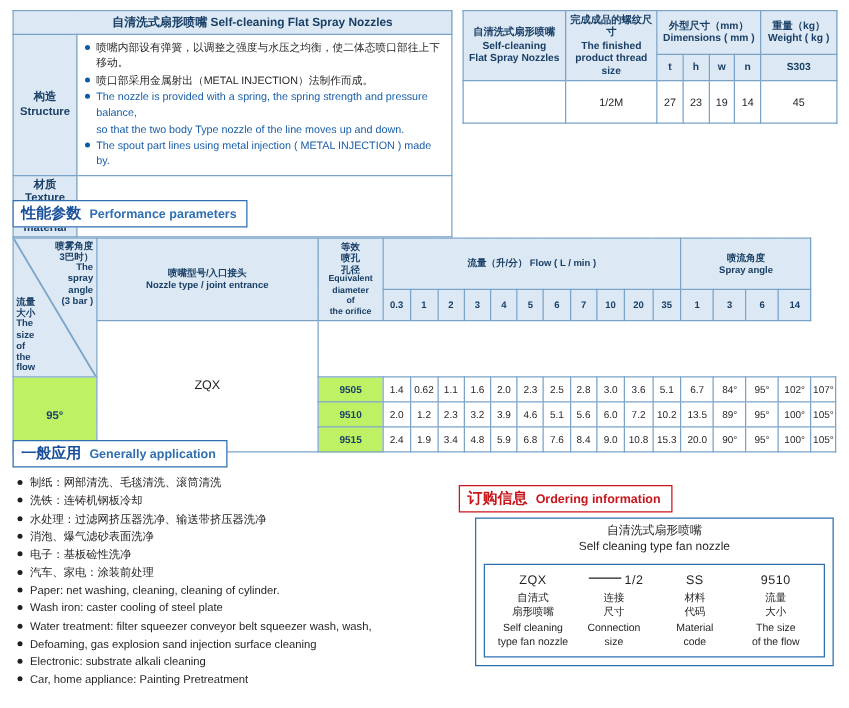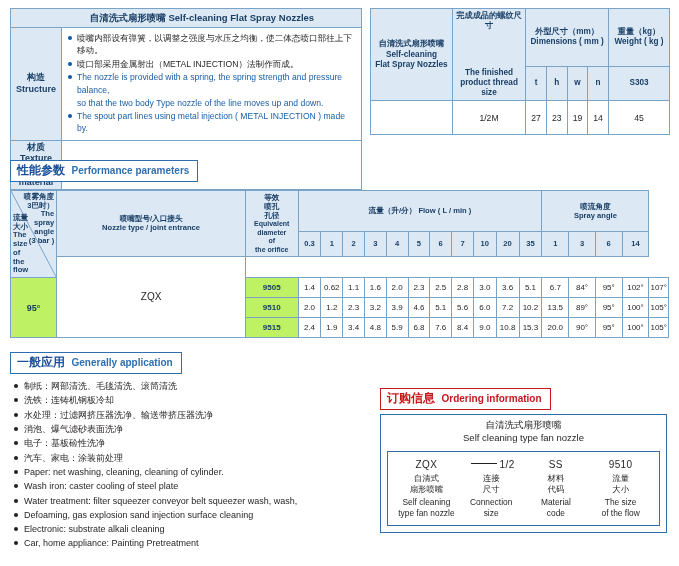--- a/index.html
+++ b/index.html
@@ -42,21 +42,21 @@
   .sec-en{color:#2f6fb0;font-weight:bold;font-size:10px;margin-left:4px;}
   .sec-cn.red{color:#c8161d;}
   .sec-en.red{color:#c8161d;}
 
   
   .perf{position:absolute;left:10px;top:190px;width:659px;}
   .perf table{width:659px;font-size:7.6px;}
   .perf th{background:#dce9f5;color:#1a3f66;font-weight:bold;text-align:center;line-height:1.2;padding:2px 1px;}
   .perf td{text-align:center;padding:2px 1px;font-size:8px;}
   .perf .rowlbl{background:#bef264;font-weight:bold;color:#1a3f66;}
-  .perf .diag{position:relative;height:86px;width:46px;padding:0;margin-top:44px;}
+  .perf .diag{position:relative;height:86px;width:46px;padding:12px;margin-top:44px;}
   .perf .diag .line{position:absolute;left:0;top:0;width:100%;height:100%;}
   .perf .diag .t1{position:absolute;right:2px;top:2px;text-align:right;line-height:1.15;}
   .perf .diag .t2{position:absolute;left:2px;bottom:2px;text-align:left;line-height:1.15;}
 
   
   .appl{position:absolute;left:14px;top:380px;width:360px;line-height:1.48;font-size:9px;}
   .appl .li{position:relative;padding-left:10px;margin-bottom:1px;}
   .appl .li:before{content:"";position:absolute;left:0;top:4px;width:4px;height:4px;border-radius:50%;background:#231f20;}
   .appl .li.en{color:#231f20;}
 
@@ -110,21 +110,21 @@
     <table>
       <tbody>
           <tr>
         <td rowspan="2" class="tr-h" style="width:86px;">
           <div>自清洗式扇形喷嘴</div>
           <div style="white-space:pre-line;">Self-cleaning
 Flat Spray Nozzles</div>
         </td>
         <td rowspan="2" class="tr-h" style="width:76px;">
           <div>完成成品的螺纹尺寸</div>
-          <div style="white-space:pre-line;margin-top:36px;">The finished
+          <div style="white-space:pre-line;">The finished
 product thread size</div>
         </td>
         <td colspan="4" class="tr-h">
           <div>外型尺寸（mm）</div>
           <div>Dimensions ( mm )</div>
         </td>
         <td class="tr-h" style="width:62px;margin-top:38px;">
           <div>重量（kg）</div>
           <div>Weight ( kg )</div>
         </td>
@@ -305,21 +305,21 @@
     <div class="li">电子：基板硷性洗净</div>
     <div class="li">汽车、家电：涂装前处理</div>
     <div class="li en">Paper: net washing, cleaning, cleaning of cylinder.</div>
     <div class="li en">Wash iron: caster cooling of steel plate</div>
     <div class="li en">Water treatment: filter squeezer conveyor belt squeezer wash, wash,</div>
     <div class="li en">Defoaming, gas explosion sand injection surface cleaning</div>
     <div class="li en">Electronic: substrate alkali cleaning</div>
     <div class="li en">Car, home appliance: Painting Pretreatment</div>
   </div>
 
-  <div class="sec-title" style="left:380px;top:388px;">
+  <div class="sec-title" style="left:367px;top:388px;">
     <span class="bar" style="border-color:#c8161d;">
       <span class="sec-cn red">订购信息</span>
       <span class="sec-en red">Ordering information</span>
     </span>
   </div>
 
   <div class="order">
     <div class="o-title">
       <div>自清洗式扇形喷嘴</div>
       <div>Self cleaning type fan nozzle</div>

